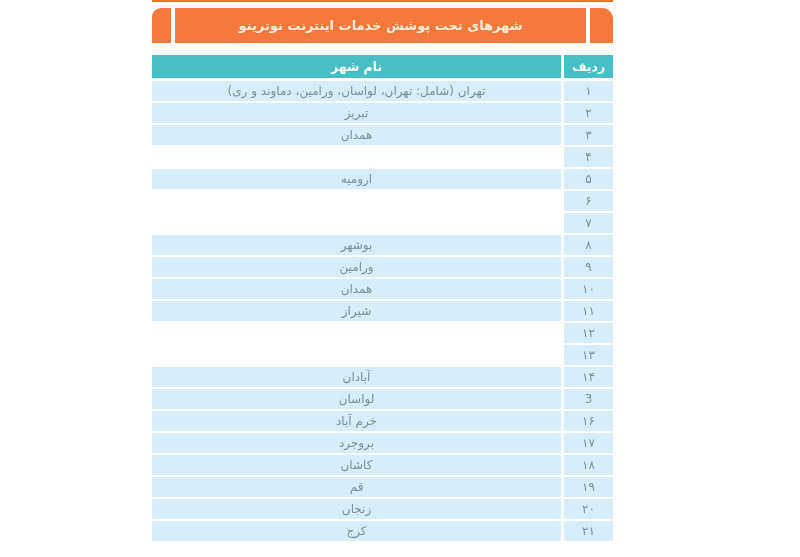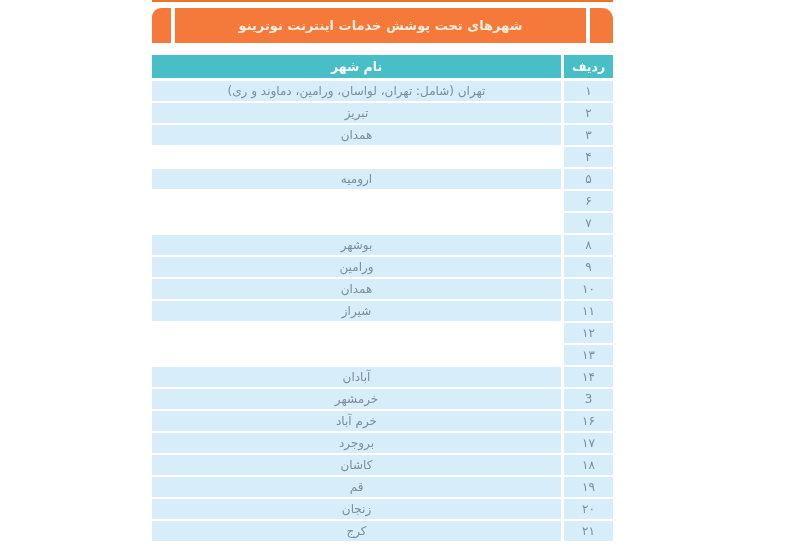--- a/index.html
+++ b/index.html
@@ -165,21 +165,21 @@
         </div>
         <div class="row">
           <div class="cell num">۱۳</div>
         </div>
         <div class="row">
           <div class="cell num">۱۴</div>
           <div class="cell name">آبادان</div>
         </div>
         <div class="row">
           <div class="cell num">3</div>
-          <div class="cell name">خرمشهر</div>
+          <div class="cell name">لواسان</div>
         </div>
         <div class="row">
           <div class="cell num">۱۶</div>
           <div class="cell name">خرم آباد</div>
         </div>
         <div class="row">
           <div class="cell num">۱۷</div>
           <div class="cell name">بروجرد</div>
         </div>
         <div class="row">

